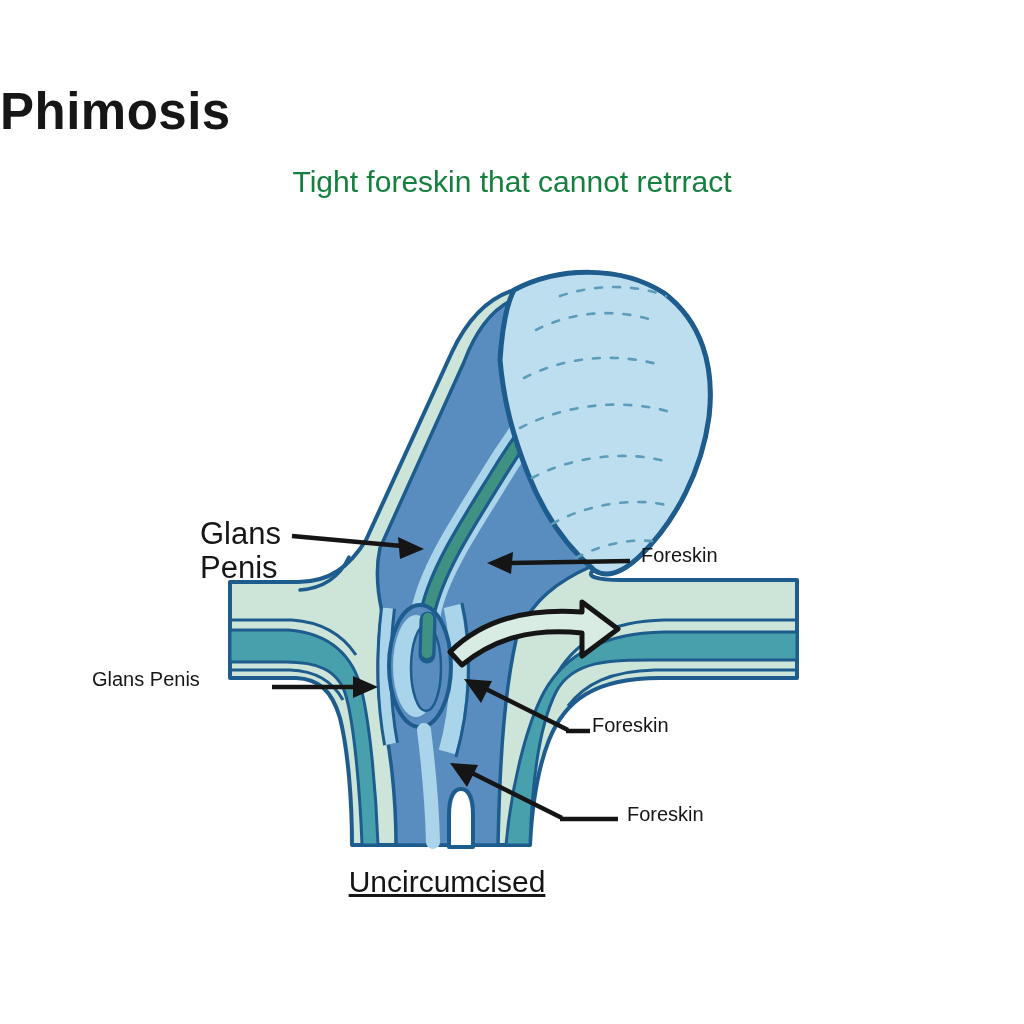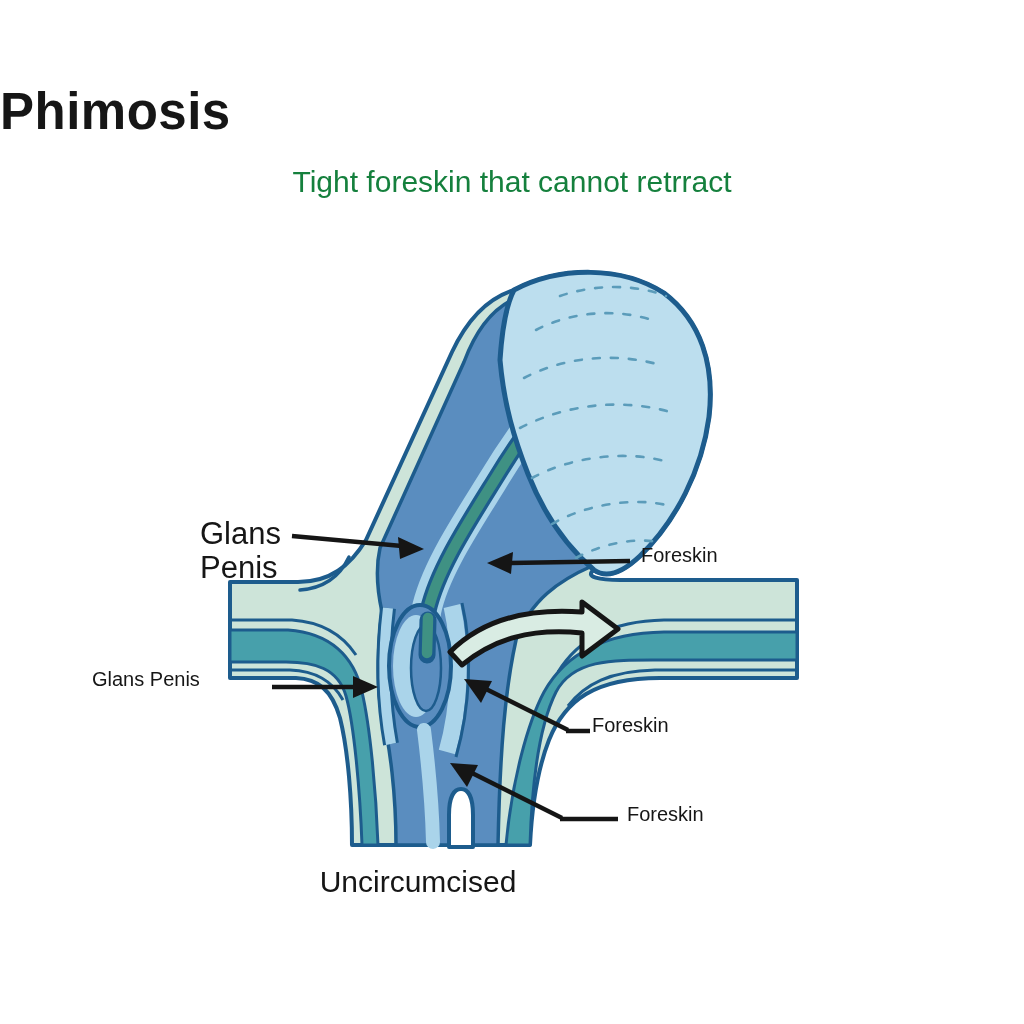--- a/index.html
+++ b/index.html
@@ -14,22 +14,22 @@
     position:absolute;left:0;top:82px;width:1024px;text-align:left;
     font-size:51px;font-weight:bold;letter-spacing:.5px;color:#161616;
   }
   .subtitle{
     position:absolute;left:0;top:165px;width:1024px;text-align:center;
     font-size:30px;color:#15803d;
   }
   .lbl{position:absolute;font-size:20px;color:#161616;white-space:pre-line;}
   .lbl.two-line{line-height:34px;font-size:31px;}
   .caption{
-    position:absolute;left:418px;top:865px;transform:translateX(-50%);
-    font-size:30px;color:#161616;white-space:nowrap;
+    position:absolute;left:447px;top:865px;transform:translateX(-50%);
+    font-size:30px;color:#161616;white-space:nowrap;text-decoration:underline;
   }
   
   .f-mint{fill:var(--mint);}
   .f-blue{fill:var(--shaft-blue);}
   .f-dome{fill:var(--glans-light-blue);}
   .f-pale{fill:var(--pale-blue);}
   .f-white{fill:#ffffff;}
   .f-arrowmint{fill:var(--arrow-mint);}
   .f-teal{fill:var(--teal);}
   .f-black{fill:var(--annotation-black);}

